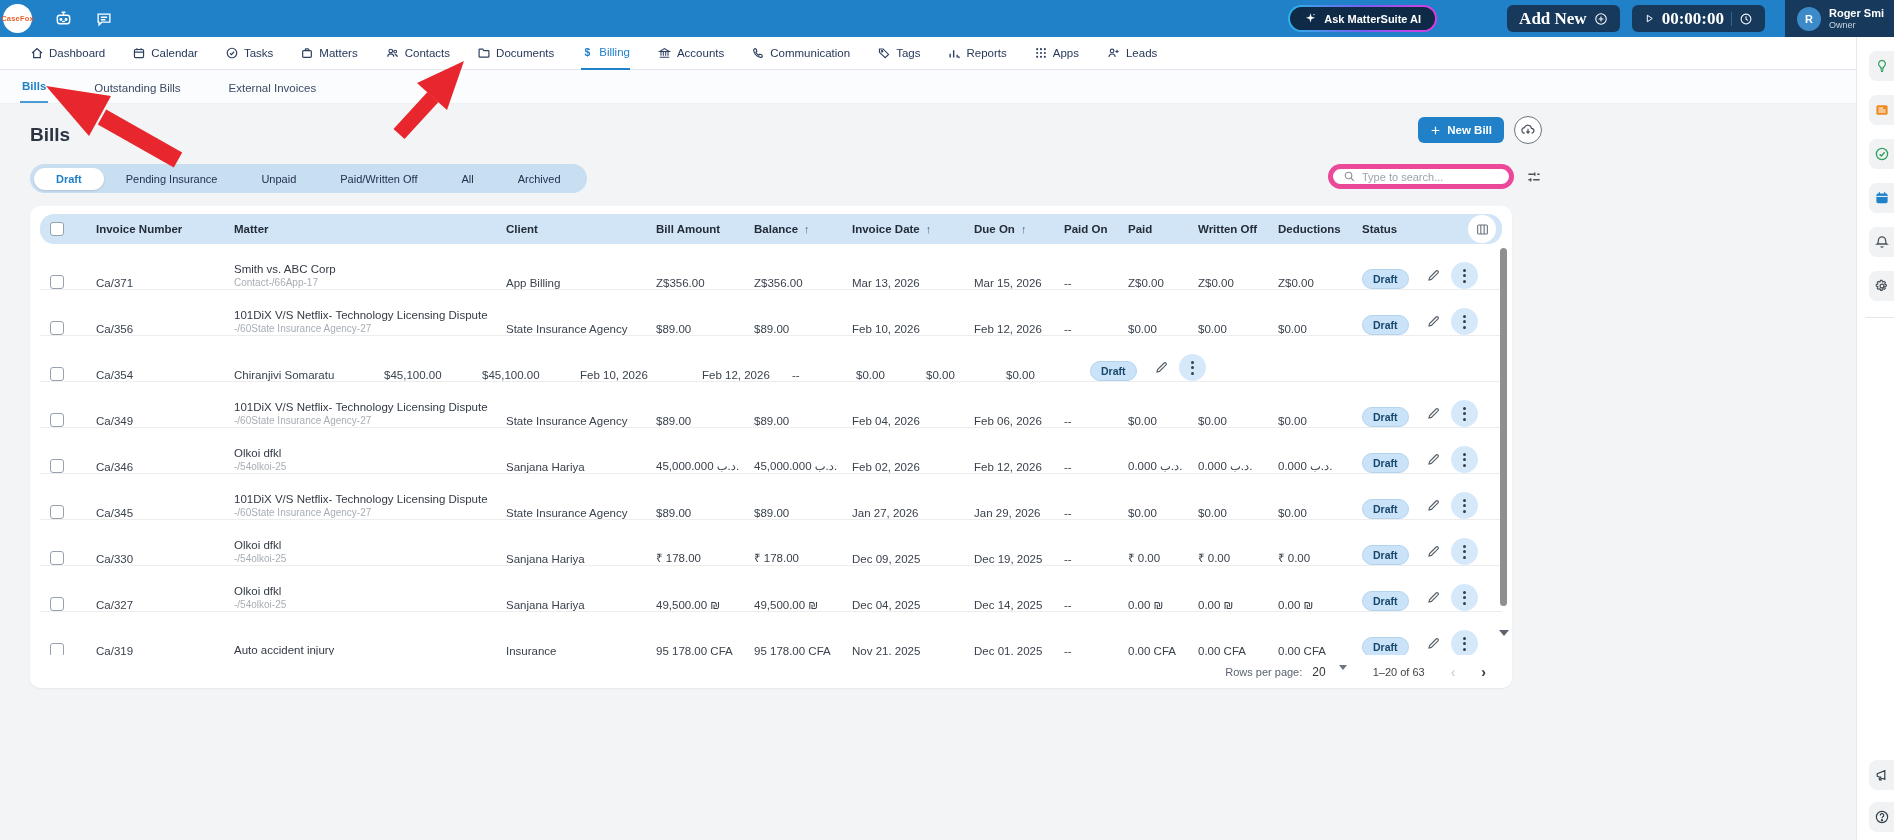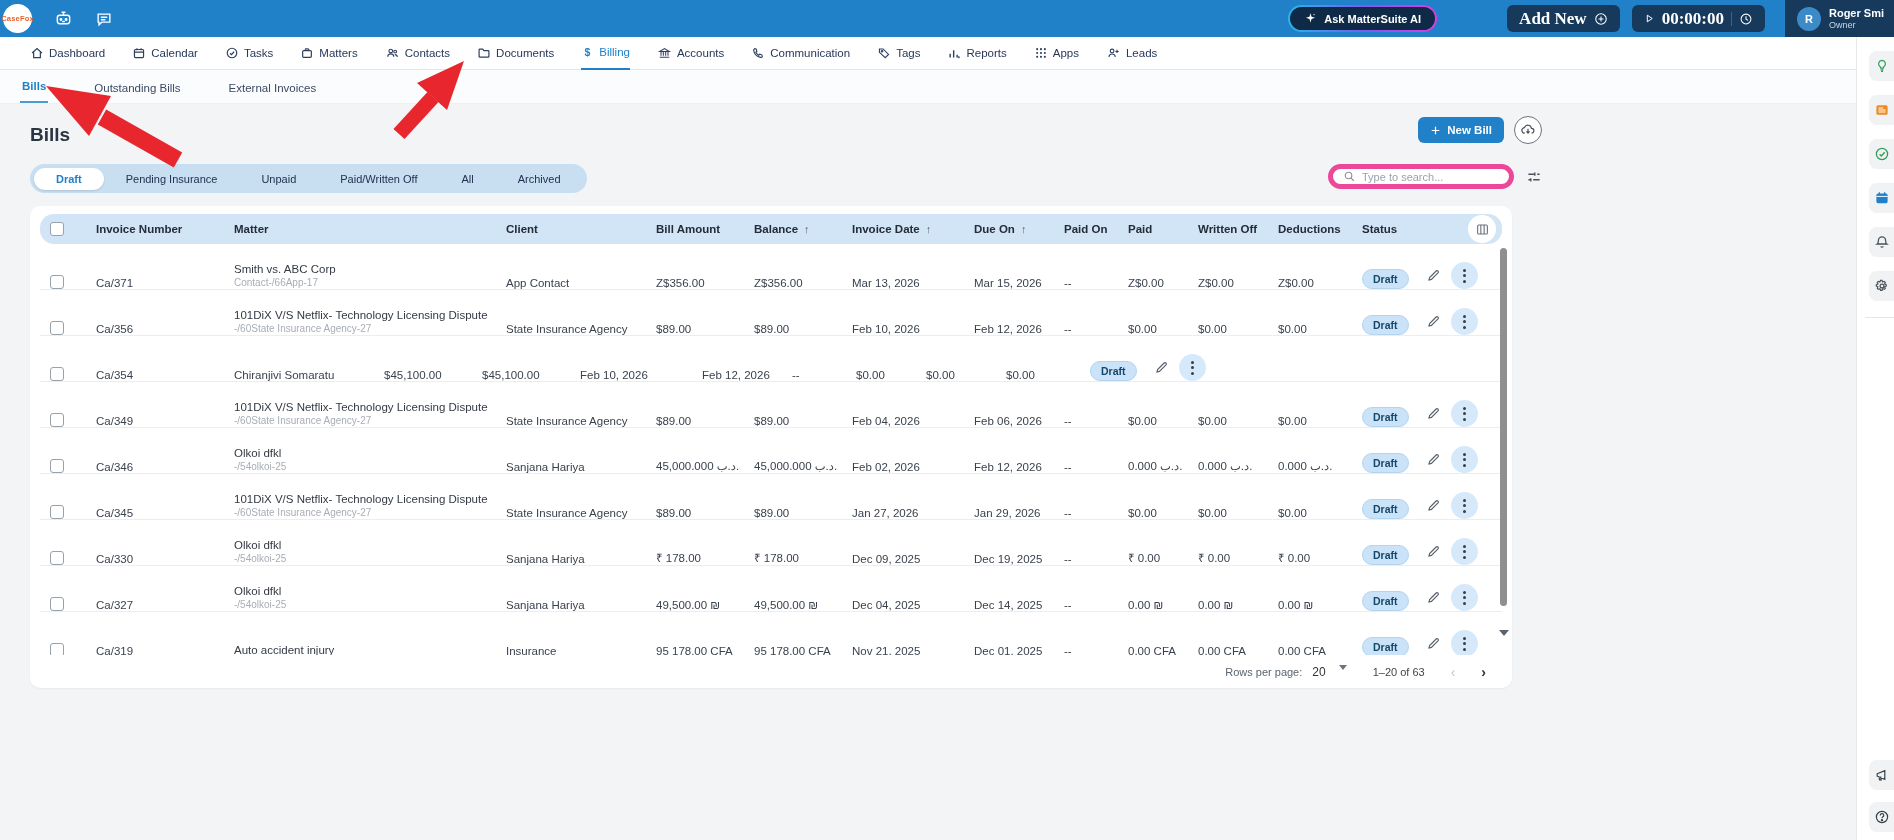--- a/index.html
+++ b/index.html
@@ -408,21 +408,21 @@
 
           <div class="trow">
             <div class="cell c-check">
               <div class="cb"></div>
             </div>
             <div class="cell c-inv">Ca/371</div>
             <div class="cell c-matter">
               <div class="matter-title">Smith vs. ABC Corp</div>
               <div class="matter-sub">Contact-/66App-17</div>
             </div>
-            <div class="cell c-client">App Contact</div>
+            <div class="cell c-client">App Billing</div>
             <div class="cell c-bill">Z$356.00</div>
             <div class="cell c-bal">Z$356.00</div>
             <div class="cell c-idate">Mar 13, 2026</div>
             <div class="cell c-due">Mar 15, 2026</div>
             <div class="cell c-paidon">--</div>
             <div class="cell c-paid">Z$0.00</div>
             <div class="cell c-woff">Z$0.00</div>
             <div class="cell c-ded">Z$0.00</div>
             <div class="cell c-status"><span class="badge">Draft</span></div>
             <div class="cell c-act row-actions">

